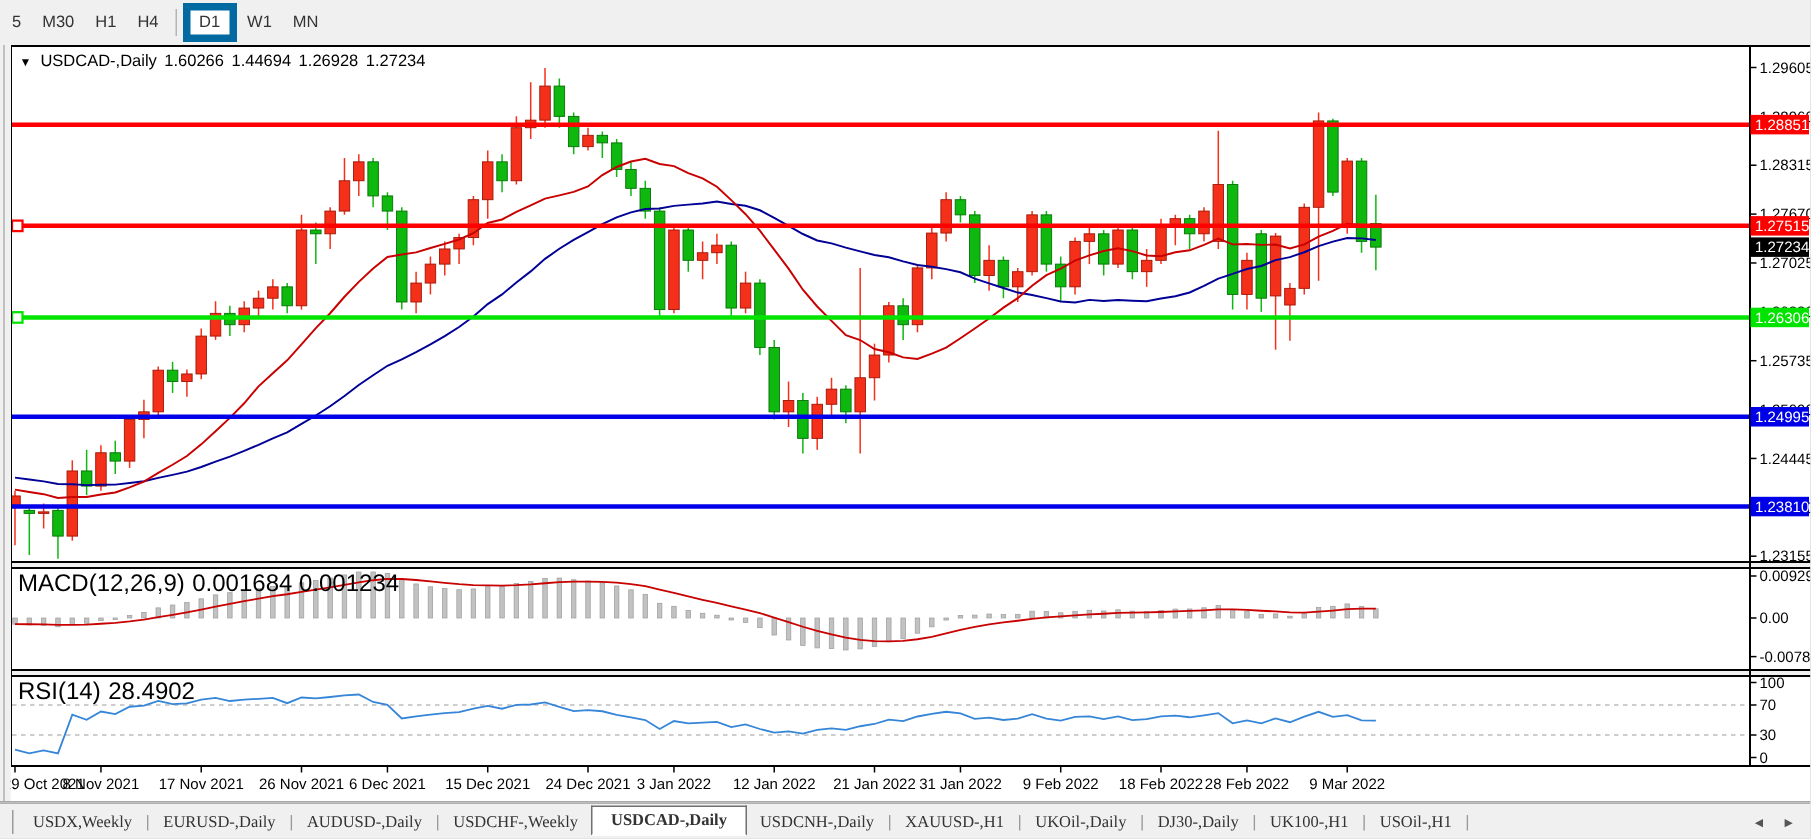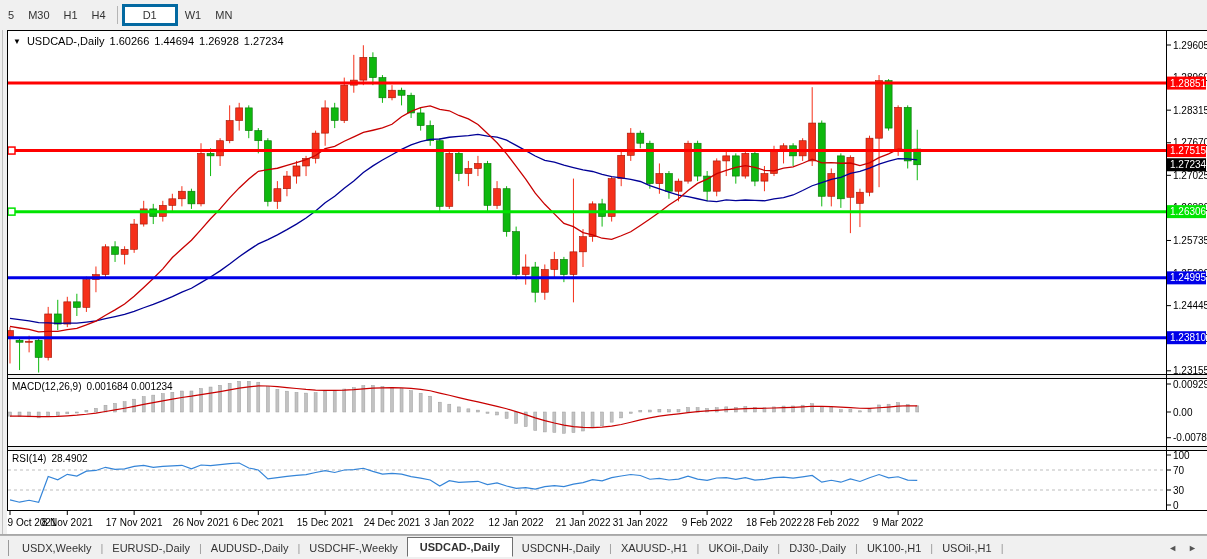--- a/index.html
+++ b/index.html
@@ -2,36 +2,36 @@
 <html><head>
 <meta charset="utf-8">
 <style>
   html,body{margin:0;padding:0;background:#d8d8d8;}
   #screen{position:relative;width:1207px;height:559px;background:#f0f0f0;
           font-family:"Liberation Sans",sans-serif;overflow:hidden;}
   
   #toolbar{position:absolute;top:0;left:0;width:100%;height:29px;display:flex;
            align-items:center;padding-left:1px;box-sizing:border-box;}
   .tf{font-size:11px;color:#333;padding:3px 7px;white-space:nowrap;}
-  .tf.active{background:#fff;border:3px solid #0369a1;padding:2px 18px;}
+  .tf.active{background:#fff;border:5px solid #0369a1;padding:2px 6px;}
   .tfsep{width:1px;height:18px;background:#b5b5b5;margin:0 4px;}
   
   #chart-svg{position:absolute;top:0;left:0;}
   
   #chart-title{position:absolute;top:35px;left:13px;font-size:11px;color:#000;
                display:flex;gap:5px;align-items:center;}
   #chart-title .tri{font-size:8px;color:#000;margin-right:1px;}
-  .pane-label{position:absolute;font-size:10px;color:#000;display:flex;gap:5px;}
+  .pane-label{position:absolute;font-size:16px;color:#000;display:flex;gap:5px;}
   #macd-label{top:381px;left:12px;}
   #rsi-label{top:453px;left:12px;justify-content:center;}
   
   #tabbar{position:absolute;bottom:0;left:0;width:100%;height:24px;background:#f0f0f0;
           border-top:1px solid #b0b0b0;display:flex;align-items:center;font-size:11px;
           color:#333;box-sizing:border-box;}
-  .tab{padding:0 9px;white-space:nowrap;}
+  .tab{padding:0 9px;white-space:nowrap;font-family:Liberation Serif, serif;}
   .tab.active{background:#fff;border:1px solid #6f6f6f;border-bottom:1px solid #fff;
               padding:3px 12px;font-weight:bold;position:relative;top:-1px;}
   .tsep{color:#9a9a9a;}
   .lead-sep{width:1px;height:16px;background:#9a9a9a;margin:0 4px 0 8px;}
   #tab-arrows{margin-left:auto;margin-right:10px;color:#555;font-size:9px;
               display:flex;gap:11px;}
   #tab-arrows span{cursor:default;}
 </style>
 </head>
 <body>

